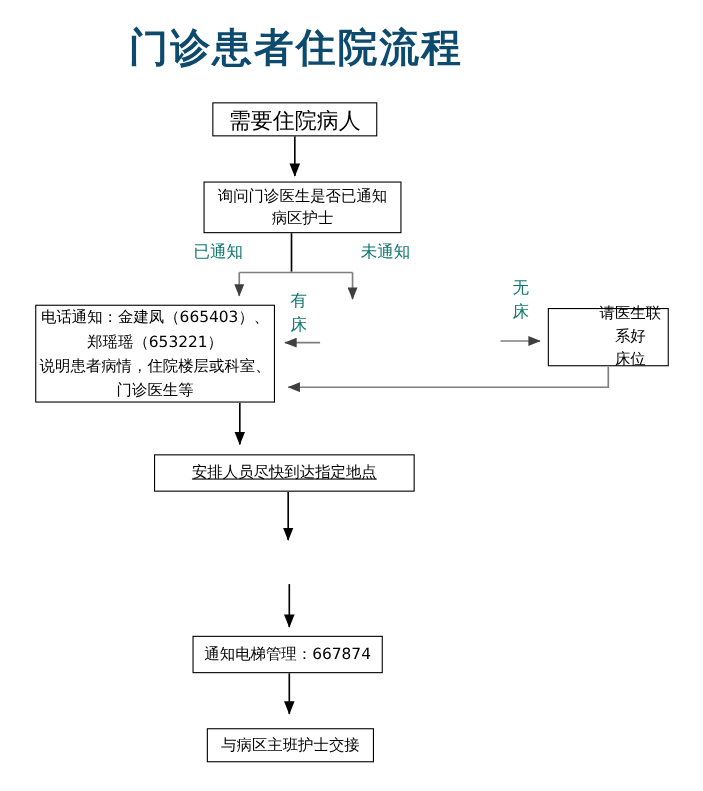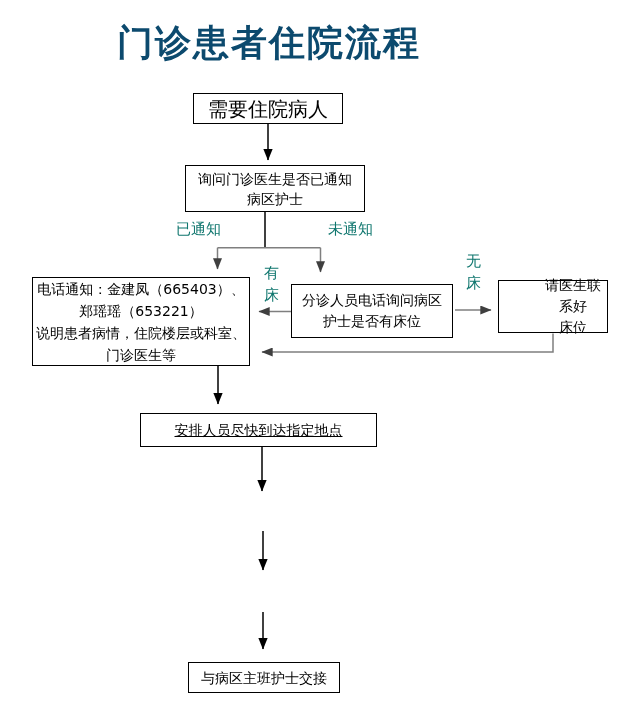--- a/index.html
+++ b/index.html
@@ -104,29 +104,28 @@
   <div class="node n-start">需要住院病人</div>
 
   <div class="node n-ask">询问门诊医生是否已通知
 病区护士</div>
 
   <div class="node n-phone">电话通知：金建凤（665403）、
 郑瑶瑶（653221）
 说明患者病情，住院楼层或科室、
 门诊医生等</div>
 
-  <div class="node n-triage">分诊人员电话询问病区
-护士是否有床位</div>
 
   <div class="node n-doctor">请医生联系好
 床位</div>
 
   <div class="node n-arrange">安排人员尽快到达指定地点</div>
 
 
+  <div class="node n-elevator">通知电梯管理：667874</div>
 
   <div class="node n-handover">与病区主班护士交接</div>
 
   <div class="lbl lbl-notified">已通知</div>
 
   <div class="lbl lbl-not-notified">未通知</div>
 
   <div class="lbl lbl-has-bed">有
 床</div>
 

